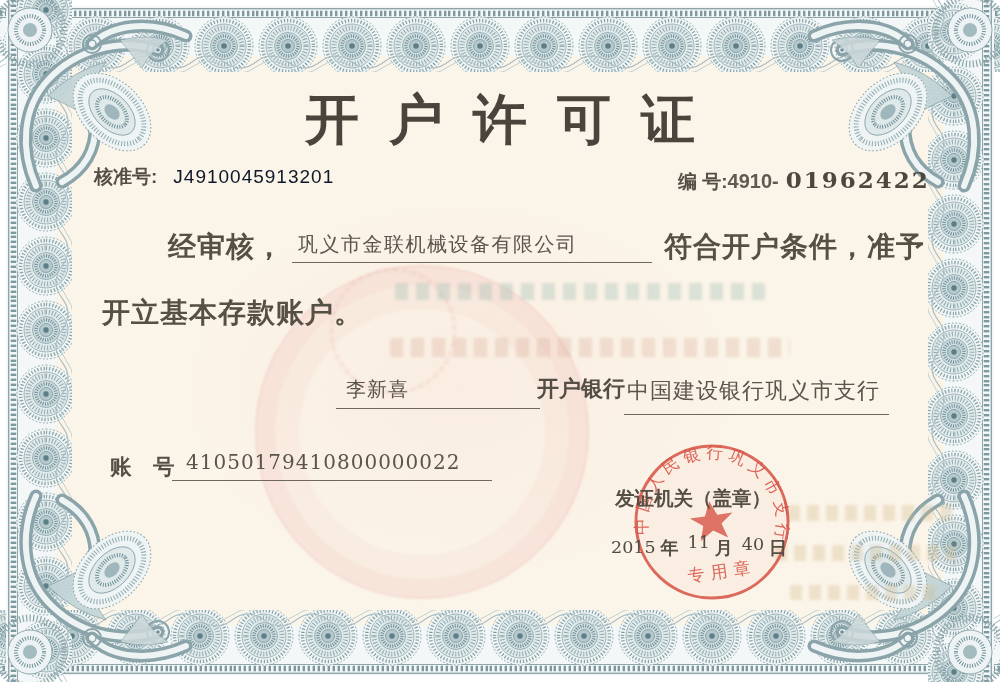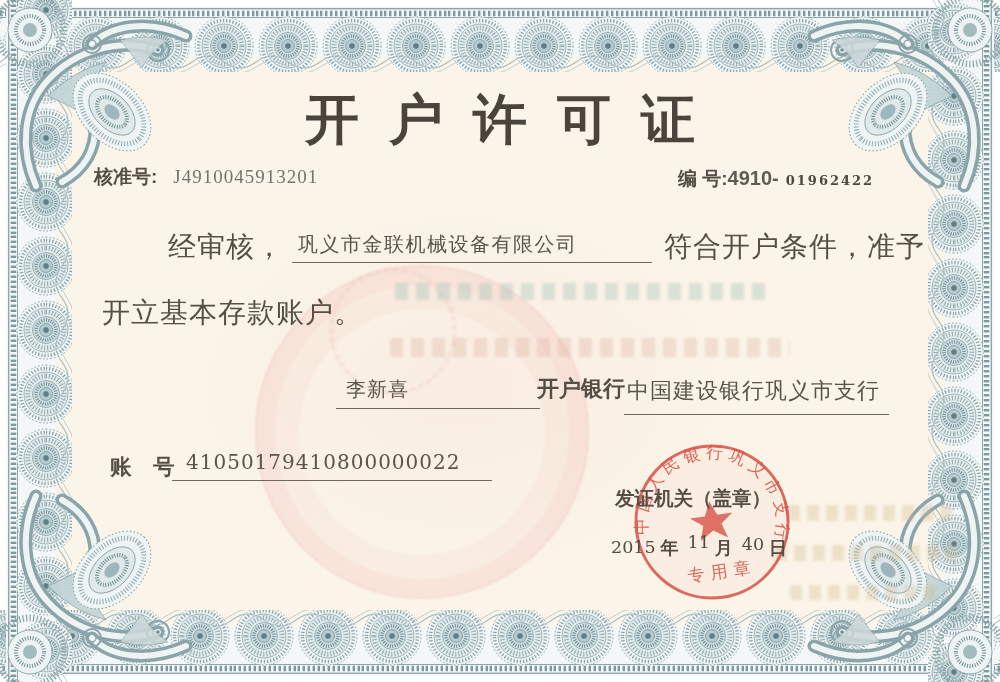--- a/index.html
+++ b/index.html
@@ -35,31 +35,31 @@
   .g5 { left:790px; top:585px; width:150px; height:15px; }
   .pink-tint { position:absolute; left:180px; top:200px; width:560px; height:380px;
     background:radial-gradient(closest-side, rgba(246,215,205,.25), rgba(246,215,205,0)); }
 
   
   .abs { position:absolute; }
   .title { left:0; right:0; top:84px; text-align:center;
     font-family:"DejaVu Serif","Liberation Serif",serif; font-weight:bold;
     font-size:54px; letter-spacing:30px; padding-left:30px; color:#4a443c; }
   .lbl { font-weight:700; color:#554e44; }
-  .val-serif { font-family:Liberation Serif, serif; color:#737373; }
+  .val-serif { font-family:Liberation Sans, sans-serif; color:#0f172a; }
 
   .approval { left:94px; top:164px; font-size:19px; }
   .approval .val-serif { margin-left:16px; letter-spacing:1px; font-size:19px; }
   .serial { left:678px; top:166px; font-size:19px; }
   .serial .prefix { font-size:20px; color:#5f5a52; font-weight:600; }
   .serial .red { margin-left:7px; font-family:"DejaVu Serif","Liberation Serif",serif;
-    font-size:13px; letter-spacing:2px; font-weight:600; }
+    font-size:23px; letter-spacing:2px; font-weight:600; }
 
   .line1 { left:168px; top:228px; display:flex; align-items:flex-end; }
-  .big { font-size:28px; font-weight:400; color:#564f44; letter-spacing:1px; }
+  .big { font-size:28px; font-weight:700; color:#564f44; letter-spacing:1px; }
   .ufield { border-bottom:1.6px solid #6e675c; font-family:"DejaVu Serif","Liberation Serif",serif; color:#5a544a; }
   .company { width:354px; margin:0 12px 3px 8px; font-size:20px; letter-spacing:1.5px; padding:0 0 4px 6px; }
   .line2 { left:102px; top:294px; }
 
   .lr-label { left:104px; top:378px; font-size:21.5px; }
   .lr-value { left:336px; top:376px; width:194px; font-size:20px; padding:0 0 5px 10px; letter-spacing:1px; }
   .bank-label { left:537px; top:374px; font-size:22px; }
   .bank-value { left:624px; top:376px; width:262px; font-size:22px; padding:0 0 8px 3px; letter-spacing:1px; }
 
   .acct-label { left:110px; top:452px; font-size:21.5px; }

